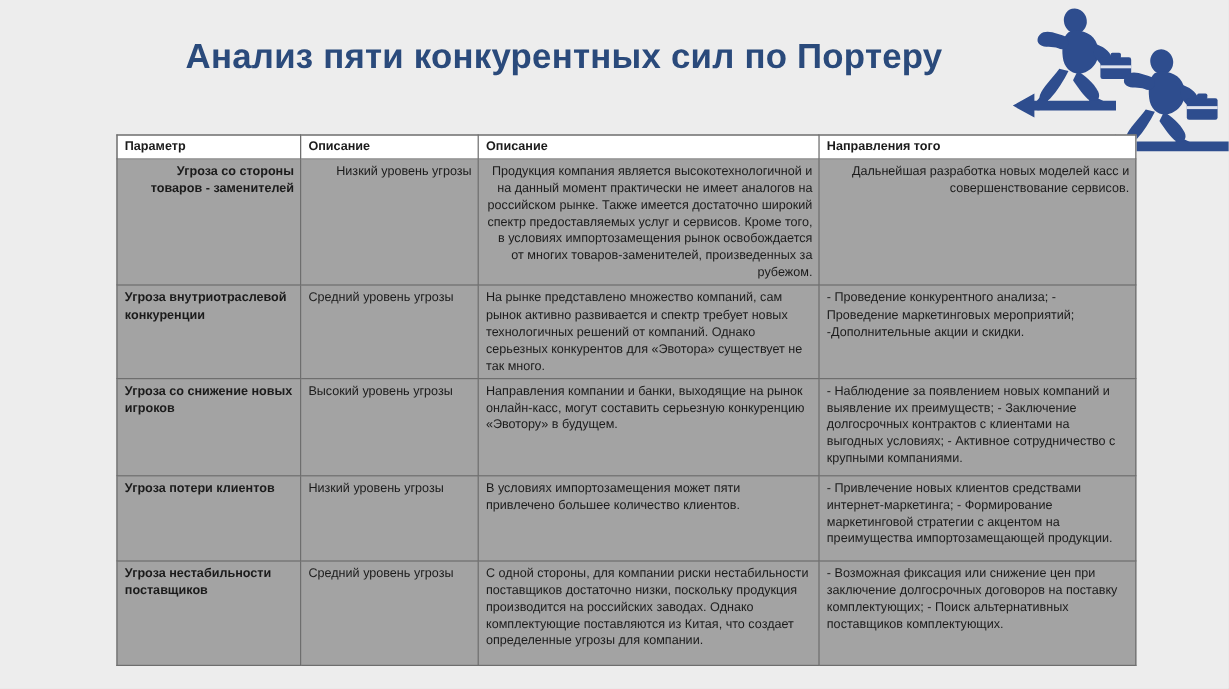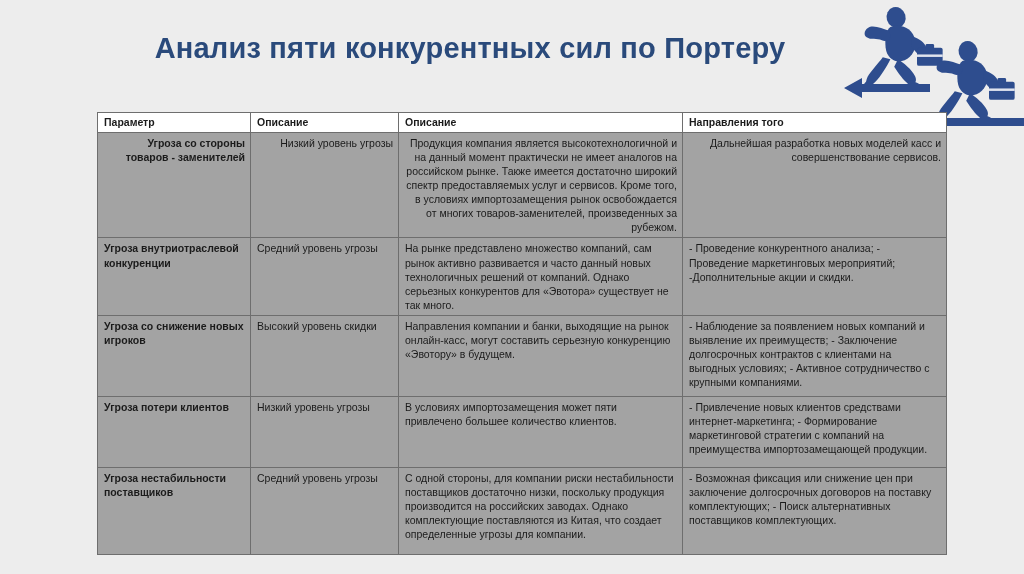--- a/index.html
+++ b/index.html
@@ -183,34 +183,34 @@
       <tbody>
         <tr class="r0">
           <td class="param">Угроза со стороны товаров - заменителей</td>
           <td class="value">Низкий уровень угрозы</td>
           <td class="desc">Продукция компания является высокотехнологичной и на данный момент практически не имеет аналогов на российском рынке. Также имеется достаточно широкий спектр предоставляемых услуг и сервисов. Кроме того, в условиях импортозамещения рынок освобождается от многих товаров-заменителей, произведенных за рубежом.</td>
           <td class="dir">Дальнейшая разработка новых моделей касс и совершенствование сервисов.</td>
         </tr>
         <tr class="r1">
           <td class="param">Угроза внутриотраслевой конкуренции</td>
           <td class="value">Средний уровень угрозы</td>
-          <td class="desc">На рынке представлено множество компаний, сам рынок активно развивается и часто данный новых технологичных решений от компаний. Однако серьезных конкурентов для «Эвотора» существует не так много.</td>
+          <td class="desc">На рынке представлено множество компаний, сам рынок активно развивается и спектр требует новых технологичных решений от компаний. Однако серьезных конкурентов для «Эвотора» существует не так много.</td>
           <td class="dir">- Проведение конкурентного анализа; - Проведение маркетинговых мероприятий; -Дополнительные акции и скидки.</td>
         </tr>
         <tr class="r2">
           <td class="param">Угроза со снижение новых игроков</td>
-          <td class="value">Высокий уровень скидки</td>
+          <td class="value">Высокий уровень угрозы</td>
           <td class="desc">Направления компании и банки, выходящие на рынок онлайн-касс, могут составить серьезную конкуренцию «Эвотору» в будущем.</td>
           <td class="dir">- Наблюдение за появлением новых компаний и выявление их преимуществ; - Заключение долгосрочных контрактов с клиентами на выгодных условиях; - Активное сотрудничество с крупными компаниями.</td>
         </tr>
         <tr class="r3">
           <td class="param">Угроза потери клиентов</td>
           <td class="value">Низкий уровень угрозы</td>
           <td class="desc">В условиях  импортозамещения может пяти привлечено большее количество клиентов.</td>
-          <td class="dir">- Привлечение новых клиентов средствами интернет-маркетинга; - Формирование маркетинговой стратегии с компаний на преимущества импортозамещающей продукции.</td>
+          <td class="dir">- Привлечение новых клиентов средствами интернет-маркетинга; - Формирование маркетинговой стратегии с акцентом на преимущества импортозамещающей продукции.</td>
         </tr>
         <tr class="r4">
           <td class="param">Угроза нестабильности поставщиков</td>
           <td class="value">Средний уровень угрозы</td>
           <td class="desc">С одной стороны, для компании риски нестабильности поставщиков достаточно низки, поскольку продукция производится на российских заводах. Однако комплектующие поставляются из Китая, что создает определенные угрозы для компании.</td>
           <td class="dir">- Возможная фиксация или снижение цен при заключение долгосрочных договоров на поставку комплектующих; - Поиск альтернативных поставщиков комплектующих.</td>
         </tr>
       </tbody>
     </table>
   </div>

